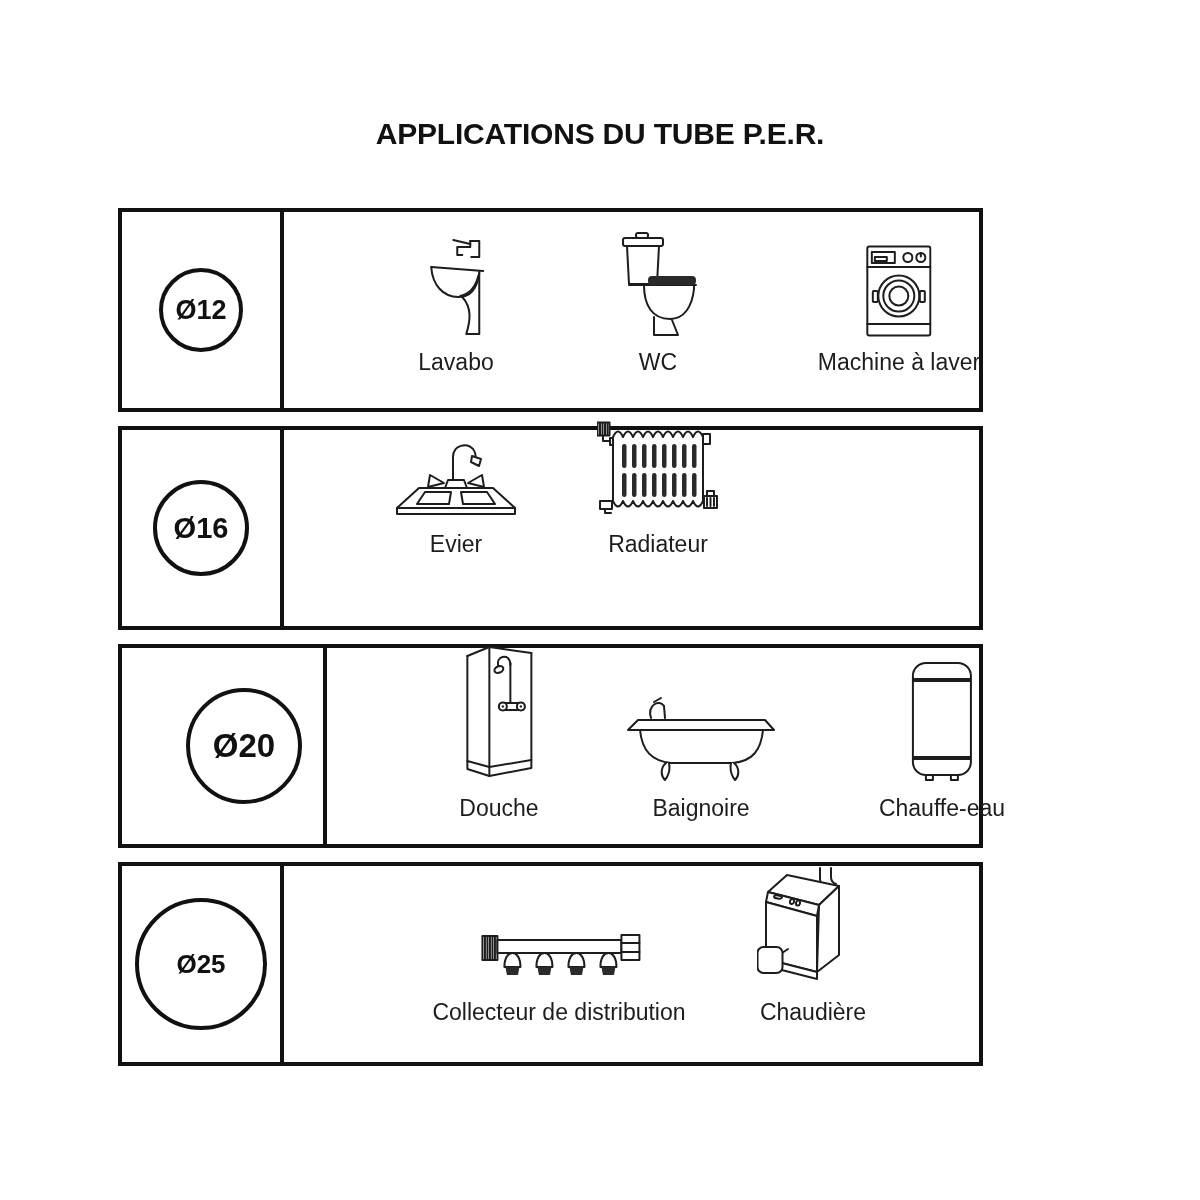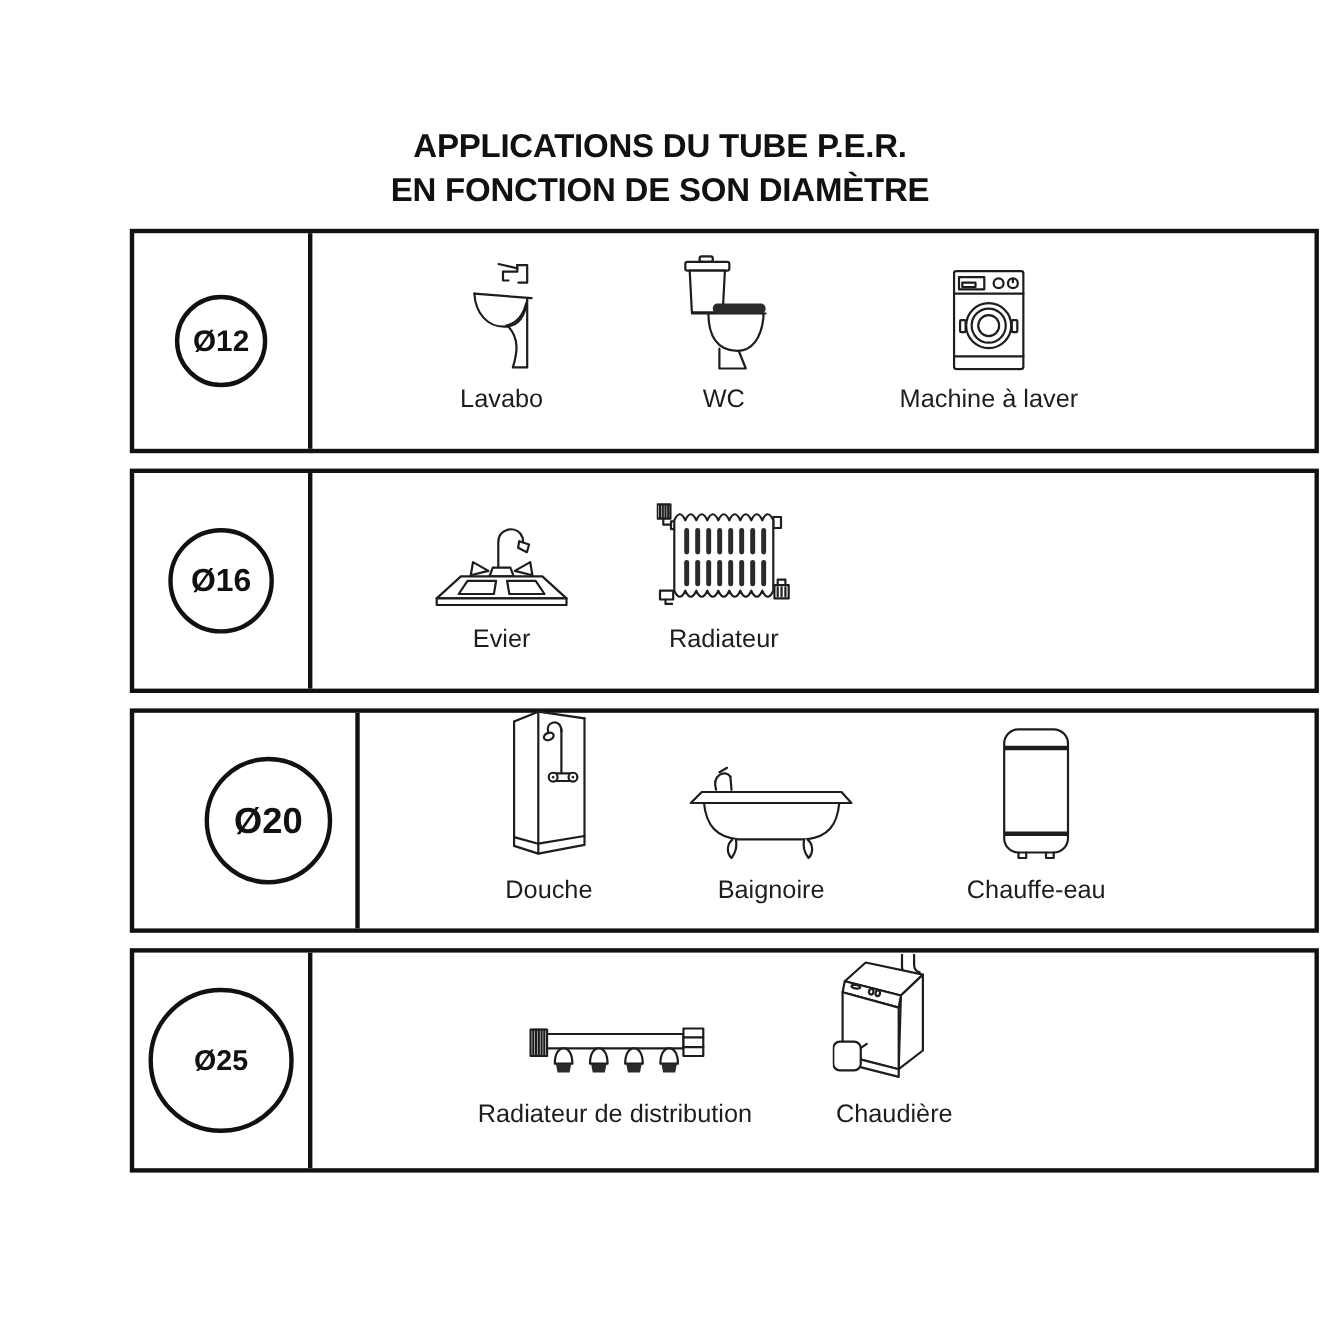--- a/index.html
+++ b/index.html
@@ -6,21 +6,21 @@
   html,body { background:#ffffff; }
   .canvas {
     position:relative; width:1200px; height:1200px; background:#ffffff;
     font-family:"Liberation Sans", sans-serif; color:#161616; overflow:hidden;
   }
   .title {
     position:absolute; top:114px; left:0; width:1200px; text-align:center;
     font-size:30px; font-weight:700; line-height:1.32; letter-spacing:-0.2px; color:#111;
   }
   .row {
-    position:absolute; left:118px; width:1081px; height:204px;
+    position:absolute; left:118px; width:865px; height:204px;
     border:4px solid #111; background:#fff; display:flex;
   }
   .row.r1 { top:208px; } .row.r2 { top:426px; } .row.r3 { top:644px;padding-left:43px; } .row.r4 { top:862px; }
   .cell-diameter {
     flex:0 0 162px; border-right:4px solid #111;
     display:flex; align-items:center; justify-content:center;
   }
   .circle {
     border:4px solid #111; border-radius:50%; color:#111;
     display:flex; align-items:center; justify-content:center; font-weight:700;
@@ -28,39 +28,38 @@
   .c12 { width:84px;  height:84px;  font-size:27px; }
   .c16 { width:96px;  height:96px;  font-size:29px; }
   .c20 { width:116px; height:116px; font-size:33px; }
   .c25 { width:132px; height:132px; font-size:26px; }
   .cell-items { position:relative; flex:1; }
   .item {
     position:absolute; bottom:0; transform:translateX(-50%);
     display:flex; flex-direction:column; align-items:center;
   }
   .r1 .item { padding-bottom:32px; }
-  .r2 .item { padding-bottom:32px; }
+  .r2 .item { padding-bottom:68px; }
   .r3 .item { padding-bottom:22px; }
   .r4 .item { padding-bottom:36px; }
   .icon-box { display:flex; align-items:flex-end; justify-content:center; margin-bottom:12px; }
   .label { font-size:23px; color:#1d1d1d; white-space:nowrap; }
   svg { display:block; }
   svg * { vector-effect:non-scaling-stroke; }
   .st { stroke:#1d1d1d; stroke-width:2; fill:none; stroke-linecap:round; stroke-linejoin:round; }
   .stw { stroke:#1d1d1d; stroke-width:2; fill:#ffffff; stroke-linecap:round; stroke-linejoin:round; }
   .dark { fill:#2a2a2a; stroke:none; }
 </style>
 </head>
 <body>
 
 <div class="canvas">
 
   <div class="title">
     <div>APPLICATIONS DU TUBE P.E.R.</div>
-    <div>EN FONCTION DE SON DIAMÈTRE</div>
   </div>
 
   <div class="row r1">
     <div class="cell-diameter">
       <div class="circle c12">Ø12</div>
     </div>
     <div class="cell-items">
 
       <div class="item" style="left:172px">
         <div class="icon-box">
@@ -256,21 +255,21 @@
             <path class="stw" d="M30,34 C30,25 33.5,20 38,20 C42.5,20 46,25 46,34 Z"></path>
             <polygon class="dark" points="31,34 45,34 43.5,42 32.5,42"></polygon>
             <path class="stw" d="M62,34 C62,25 65.5,20 70,20 C74.5,20 78,25 78,34 Z"></path>
             <polygon class="dark" points="63,34 77,34 75.5,42 64.5,42"></polygon>
             <path class="stw" d="M94,34 C94,25 97.5,20 102,20 C106.5,20 110,25 110,34 Z"></path>
             <polygon class="dark" points="95,34 109,34 107.5,42 96.5,42"></polygon>
             <path class="stw" d="M126,34 C126,25 129.5,20 134,20 C138.5,20 142,25 142,34 Z"></path>
             <polygon class="dark" points="127,34 141,34 139.5,42 128.5,42"></polygon>
           </svg>
         </div>
-        <div class="label">Radiateur de distribution</div>
+        <div class="label">Collecteur de distribution</div>
       </div>
 
       <div class="item" style="left:529px">
         <div class="icon-box">
           <svg width="112" height="120" viewBox="0 0 112 120">
             <path class="st" d="M63,1 V12 C63,18 67,21 73,22"></path>
             <path class="st" d="M74,1 V10 C74,14 76,16 79,17"></path>
             <polygon class="stw" points="30,8 82,19 62,38 11,25"></polygon>
             <polygon class="stw" points="62,38 82,19 82,88 60,105"></polygon>
             <polygon class="stw" points="11,25 62,38 60,49 9,35"></polygon>

